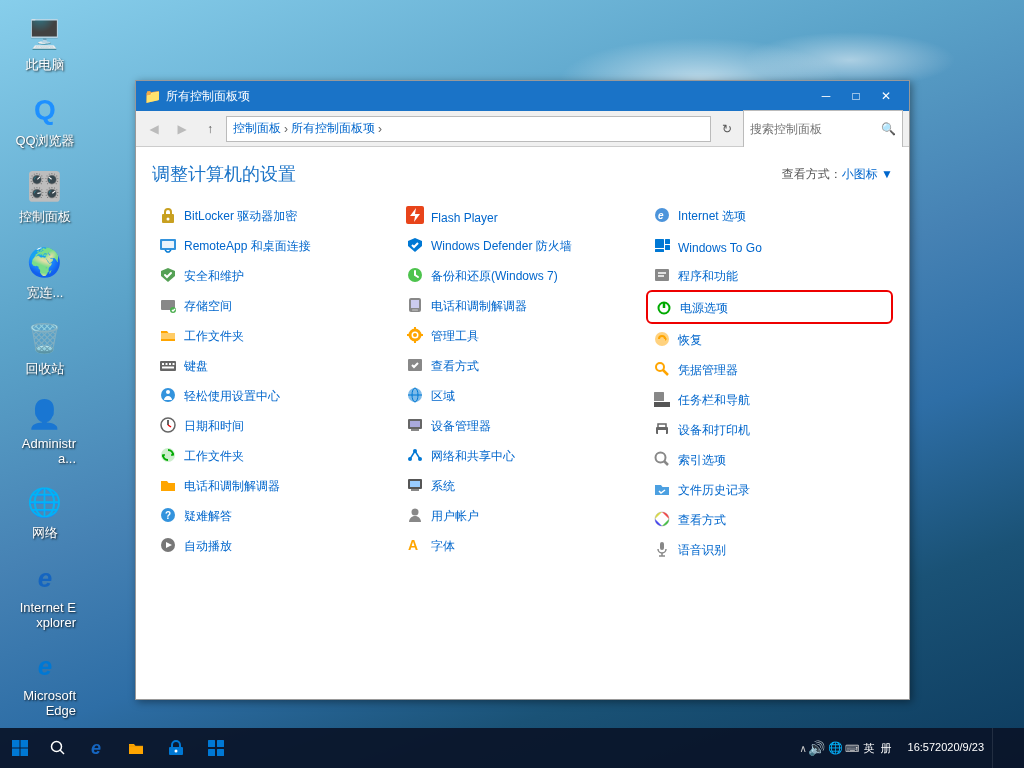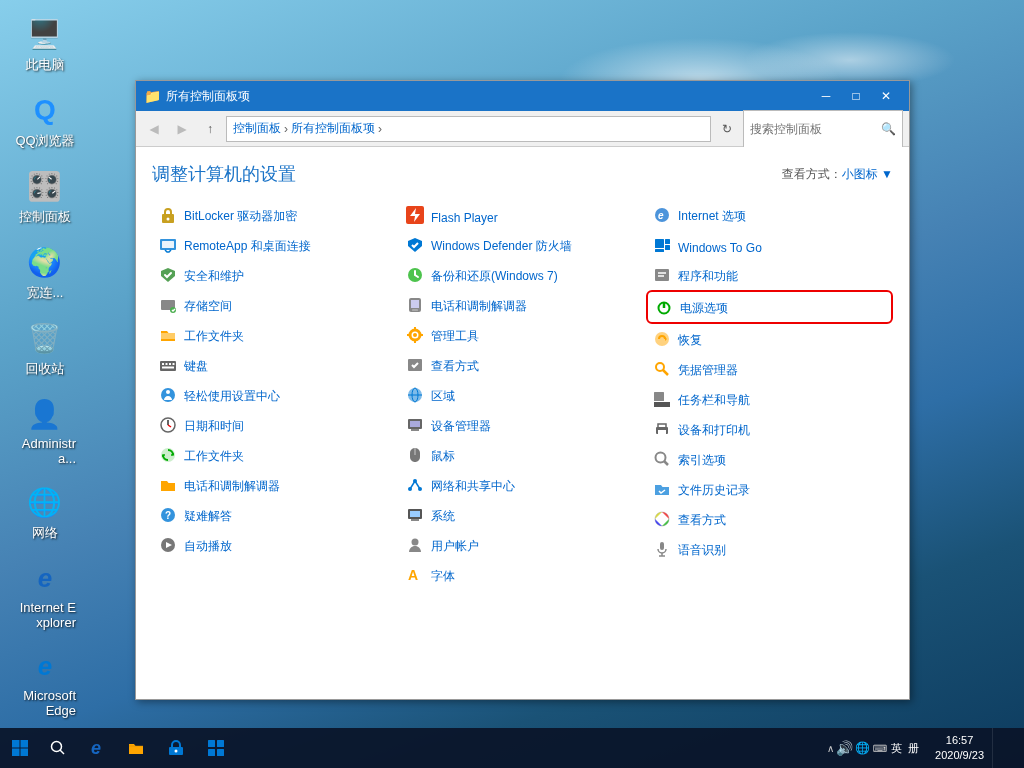--- a/index.html
+++ b/index.html
@@ -88,21 +88,21 @@
     .taskbar-tray {
       display: flex;
       align-items: center;
       gap: 2px;
       padding: 0 6px;
       font-size: 11px;
     }
 
     .taskbar-clock {
       display: flex;
-      flex-direction: column;
+      flex-direction: row;
       align-items: center;
       justify-content: center;
       color: white;
       font-size: 11px;
       line-height: 1.4;
       padding: 0 8px;
       cursor: pointer;
     }
 
     
@@ -618,29 +618,20 @@
                   <rect x="2" y="3" width="14" height="10" rx="1" fill="#666"></rect>
                   <rect x="4" y="5" width="10" height="6" fill="#aad"></rect>
                   <rect x="5" y="13" width="8" height="2" fill="#888"></rect>
                 </svg>
             </div>
             <span class="cp-item-label">设备管理器</span>
           </div>
           <div class="cp-item">
             <div class="cp-item-icon">
               <svg width="18" height="18" viewBox="0 0 18 18">
-                  <path d="M9 2C6.2 2 4 4.2 4 7v4c0 2.8 2.2 5 5 5s5-2.2 5-5V7c0-2.8-2.2-5-5-5z" fill="#777"></path>
-                  <line x1="9" y1="2" x2="9" y2="9" stroke="#ccc" stroke-width="1"></line>
-                </svg>
-            </div>
-            <span class="cp-item-label">鼠标</span>
-          </div>
-          <div class="cp-item">
-            <div class="cp-item-icon">
-              <svg width="18" height="18" viewBox="0 0 18 18">
                   <circle cx="9" cy="5" r="2" fill="#0078d4"></circle>
                   <circle cx="4" cy="13" r="2" fill="#0078d4"></circle>
                   <circle cx="14" cy="13" r="2" fill="#0078d4"></circle>
                   <line x1="9" y1="5" x2="4" y2="13" stroke="#0078d4" stroke-width="1.5"></line>
                   <line x1="9" y1="5" x2="14" y2="13" stroke="#0078d4" stroke-width="1.5"></line>
                 </svg>
             </div>
             <span class="cp-item-label">网络和共享中心</span>
           </div>
           <div class="cp-item">

